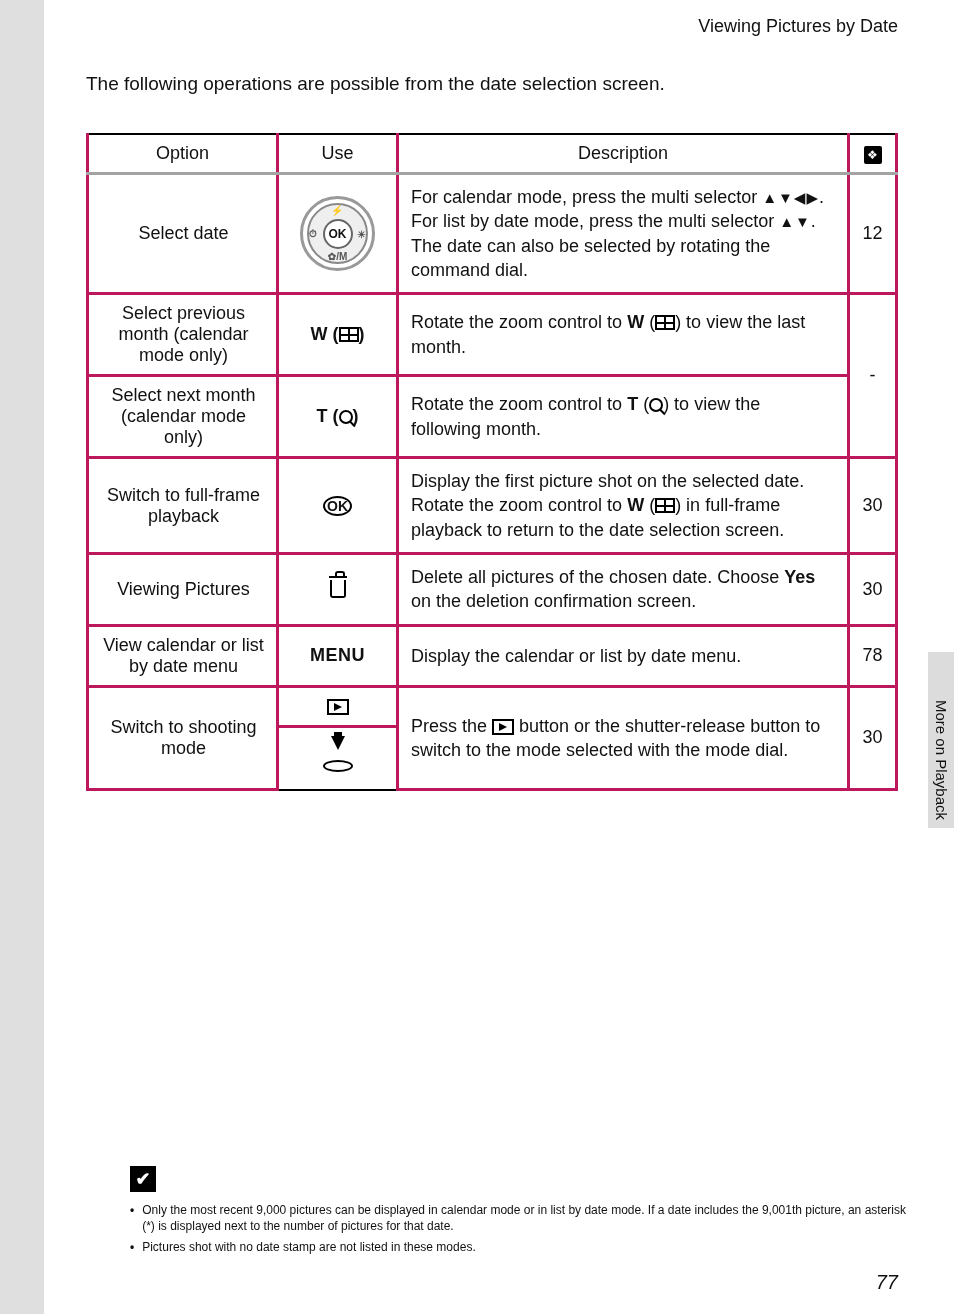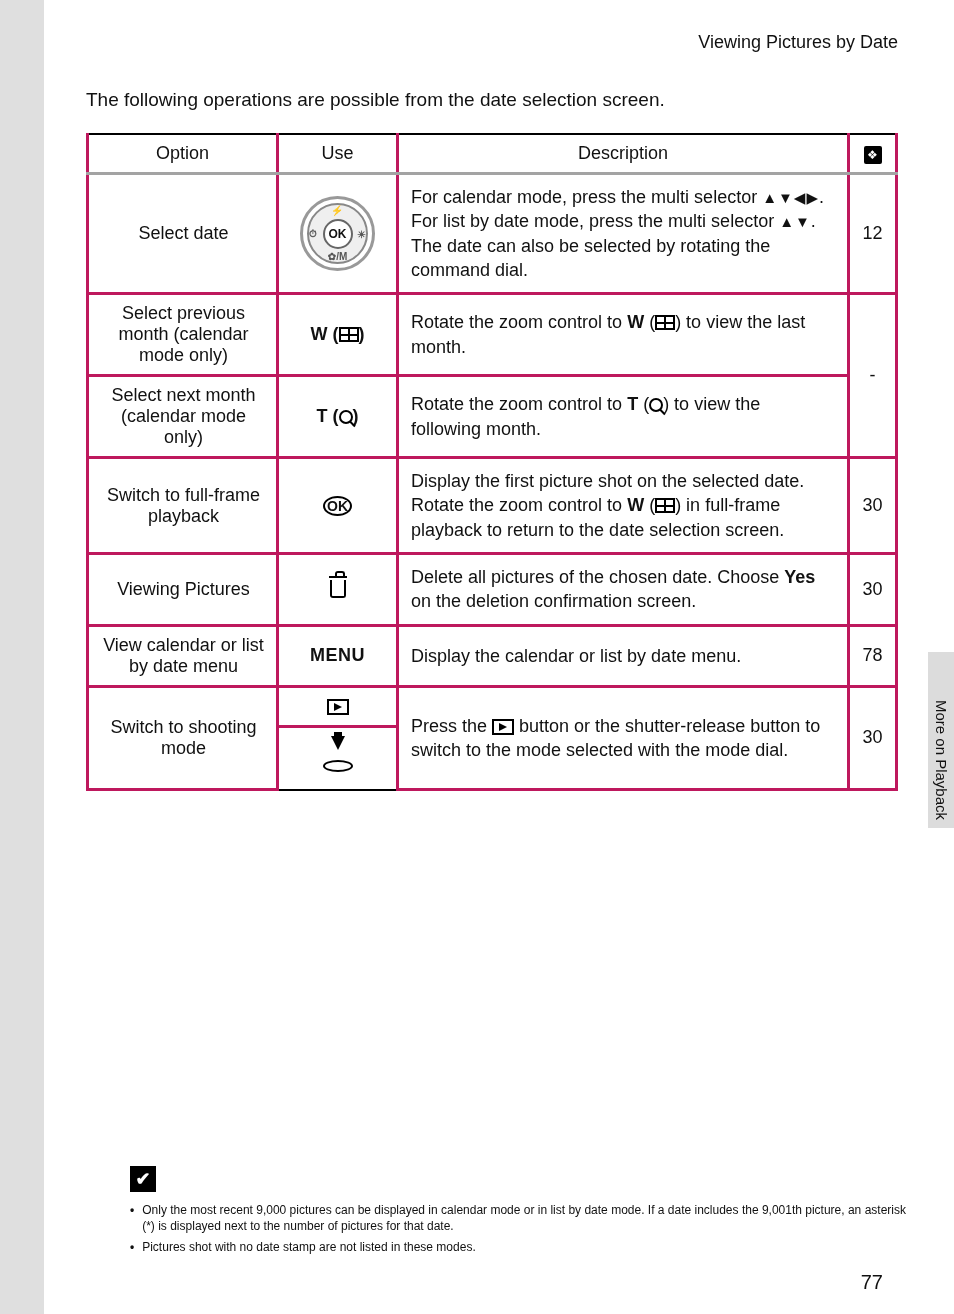--- a/index.html
+++ b/index.html
@@ -1,20 +1,20 @@
 <!DOCTYPE html>
 <html><head>
 <meta charset="utf-8">
 <style>
 *{box-sizing:border-box;margin:0;padding:0}
 body{background:#dfdfdf;font-family:Arial,Helvetica,sans-serif;font-size:18px;color:#111;width:954px;height:1314px;position:relative}
-.page{background:#fff;position:absolute;left:44px;top:0;width:910px;height:1314px;padding:32px 56px 24px 42px}
+.page{background:#fff;position:absolute;left:44px;top:0;width:910px;height:1314px;padding:16px 56px 24px 42px}
 .section-tag{text-align:right;font-size:18px;margin-bottom:36px}
 h1{font-size:26px;font-weight:700;margin-bottom:12px}
-.intro{font-size:19px;margin-bottom:22px}
+.intro{font-size:19px;margin-bottom:38px}
 table{width:100%;border-collapse:collapse;font-size:18px}
 th,td{border:3px solid #be185d;padding:8px 10px;vertical-align:middle}
 table tr:first-child th{border-top:2px solid #000}
 table tr:last-child td{border-bottom:2px solid #000}
 th{font-weight:400;text-align:center;border-bottom:3px solid #a3a3a3}
 th:nth-child(1){width:190px}
 th:nth-child(2){width:120px}
 th:nth-child(4){width:48px}
 td.c{text-align:center}
 td.use{text-align:center;font-weight:700}
@@ -46,21 +46,21 @@
 .shutter .stem{position:absolute;left:50%;top:-4px;transform:translateX(-50%);width:8px;height:8px;background:#000}
 .shutter .btn{position:absolute;left:50%;bottom:4px;transform:translateX(-50%);width:30px;height:12px;border:2px solid #000;border-radius:50%}
 .sidebar-tab{position:absolute;right:0;top:652px;width:26px;height:176px;background:#dcdcdc}
 .sidebar-text{position:absolute;right:4px;top:700px;writing-mode:vertical-rl;font-size:15px}
 .notes{position:absolute;left:86px;bottom:54px;width:790px}
 .notes h2{font-size:17px;font-weight:700;display:flex;align-items:center;gap:10px;margin-bottom:10px}
 .check{width:26px;height:26px;background:#000;color:#fff;display:inline-flex;align-items:center;justify-content:center;font-size:18px;font-weight:700}
 .notes ul{list-style:none;font-size:12px;line-height:1.4}
 .notes li{display:flex;gap:8px;margin-bottom:4px}
 .notes li::before{content:"•";font-weight:700}
-.pagenum{position:absolute;right:71px;bottom:20px;font-size:20px;}
+.pagenum{position:absolute;right:56px;bottom:20px;font-size:20px;font-style:italic}
 .bold{font-weight:700}
 .arrows{font-size:15px;letter-spacing:1px}
 </style>
 </head>
 <body>
 
 <div class="page">
   <div class="section-tag">Viewing Pictures by Date</div>
   <p class="intro">The following operations are possible from the date selection screen.</p>
 

